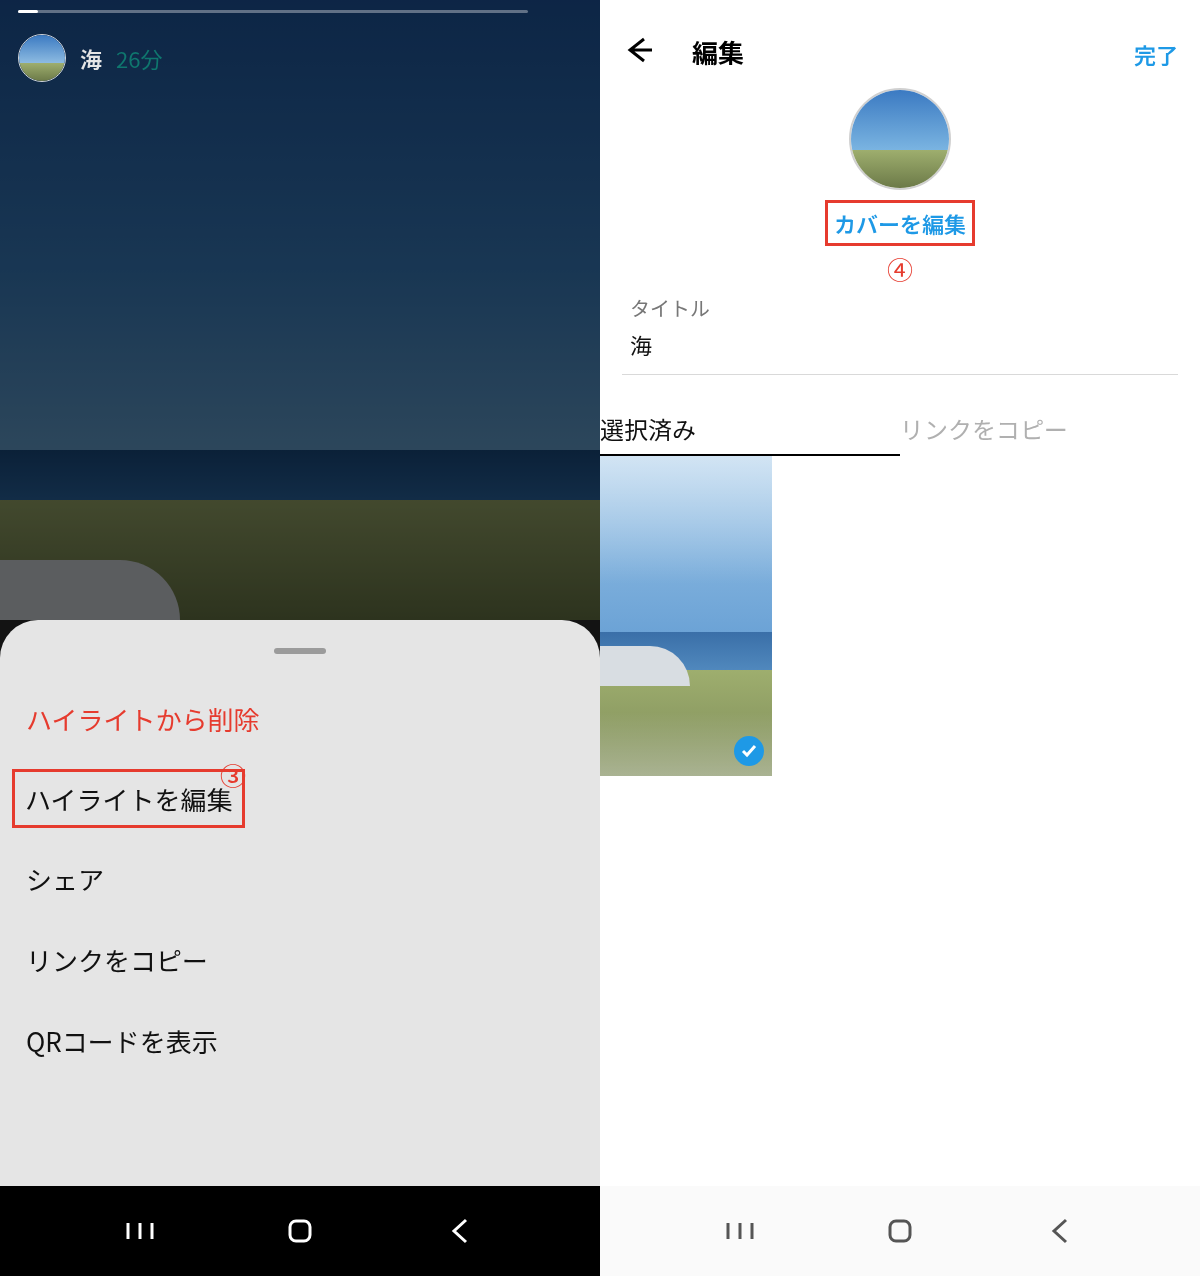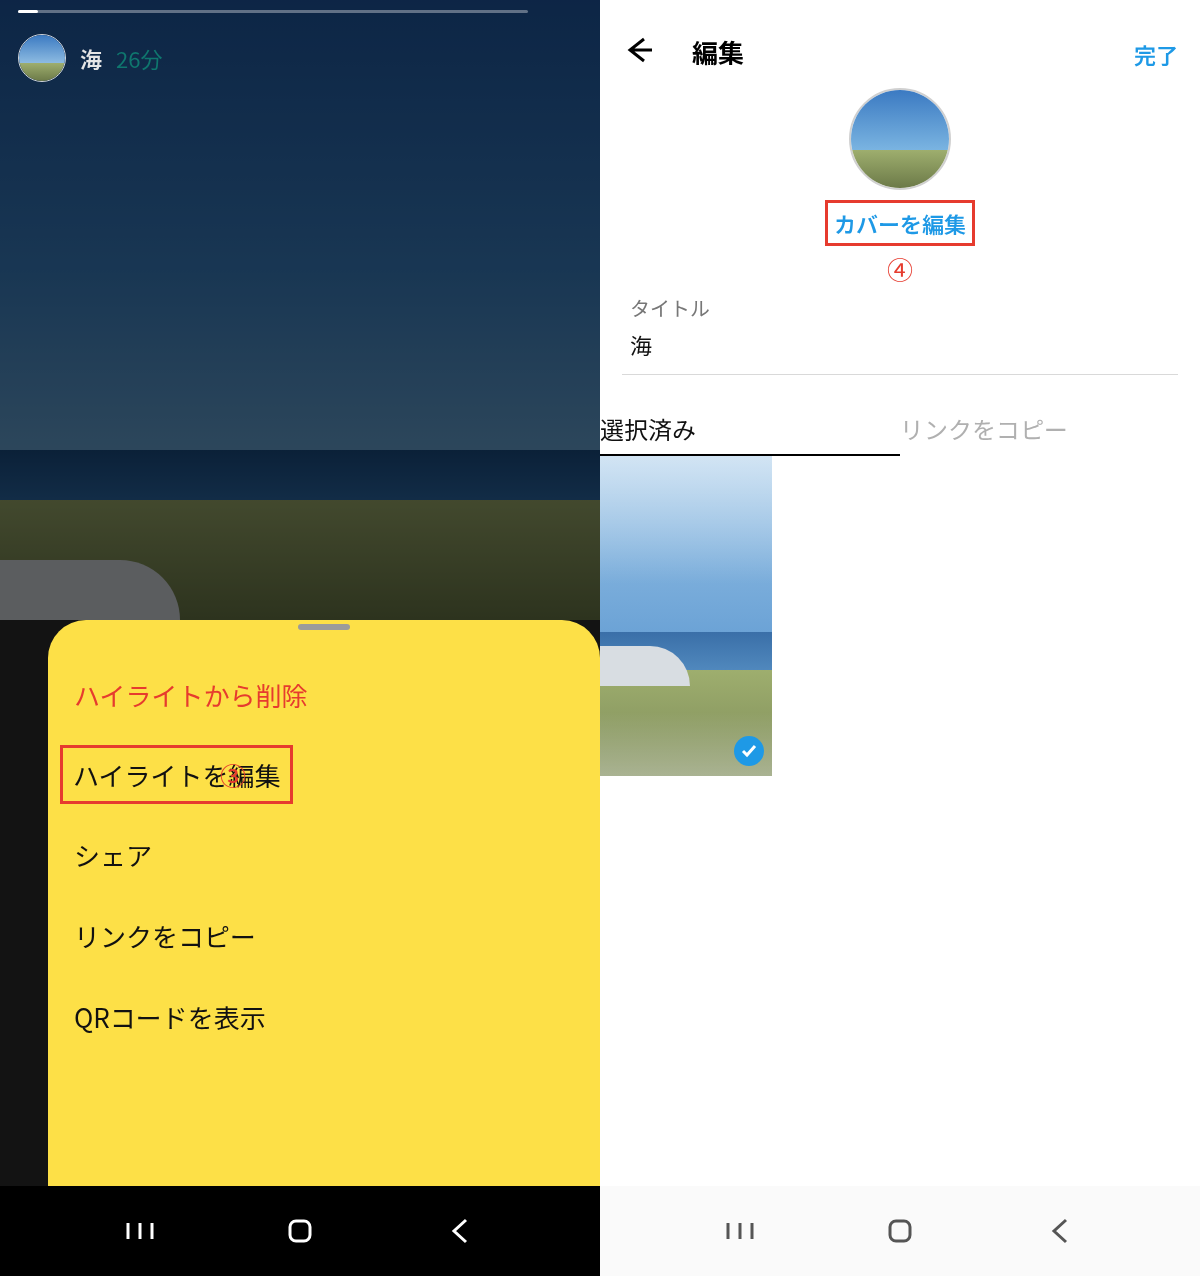--- a/index.html
+++ b/index.html
@@ -63,24 +63,23 @@
   .l-avatar .a-sky  { flex:1; background: linear-gradient(#3b7ac2,#8dbbe1); }
   .l-avatar .a-sand { height: 18px; background: linear-gradient(#9eae6e,#6c7a48); }
   .l-title { font-weight: 600; font-size: 22px; color:#e6e6e6; }
   .l-time  { font-size: 22px; color: #0f766e; }
 
   .l-sheet {
     position: absolute;
     left: 0; right: 0;
     top: 620px;
     bottom: 90px;
-    background: #fde047;
+    background: #e5e5e5;
     border-radius: 38px 38px 0 0;
-    padding: 2px 0 0;
-    margin-left: 48px;
+    padding: 26px 0 0;
   }
   .l-handle {
     width: 52px; height: 6px;
     background: #9b9b9b;
     border-radius: 3px;
     margin: 2px auto 24px;
   }
   .sheet-item {
     padding: 22px 26px;
     font-size: 26px;

